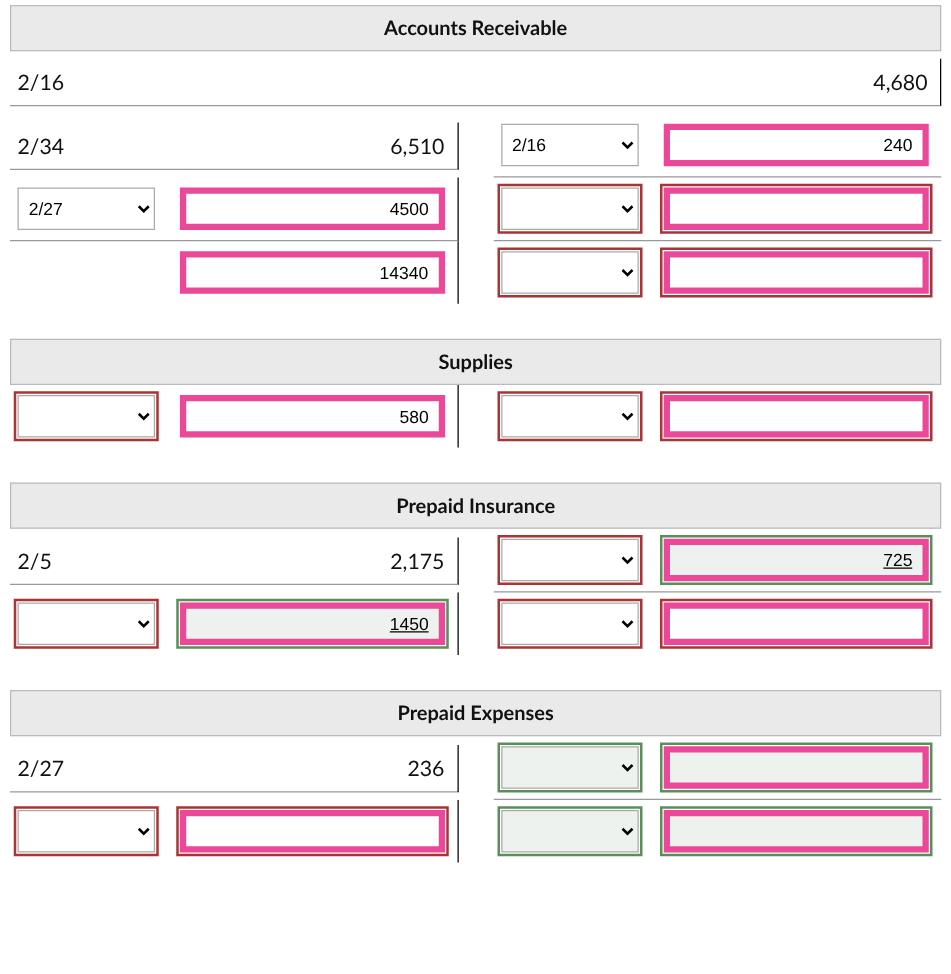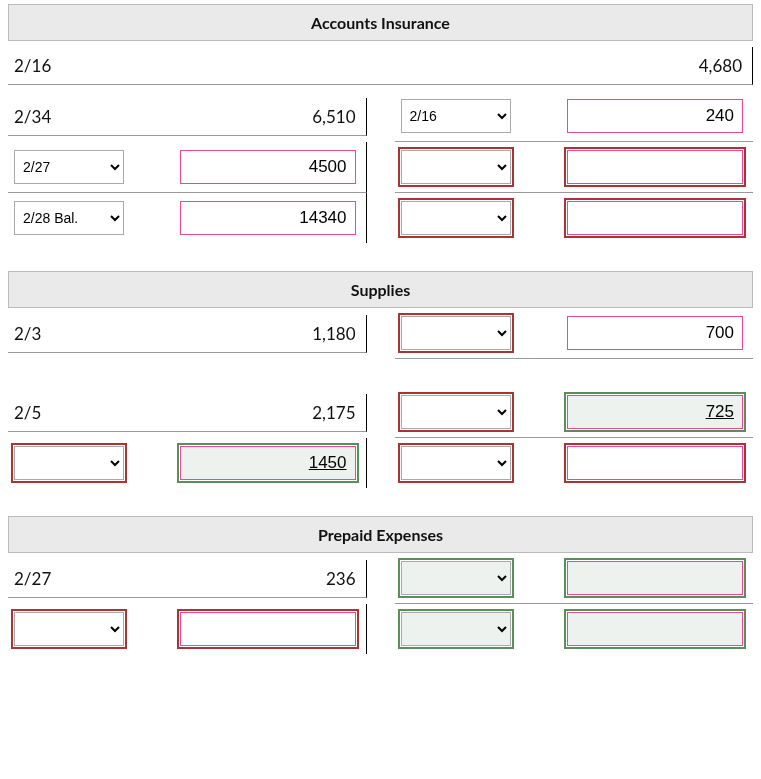--- a/index.html
+++ b/index.html
@@ -42,38 +42,38 @@
   .static-amt  { font-size: 17px; }
   select.date-select {
     width: 110px;
     height: 34px;
     font-size: 14px;
     background: #fff;
     border: 1px solid #aaa;
     padding: 2px 4px;
   }
   input.amt-input {
-    width: 176px;
+    width: 212px;
     height: 34px;
-    font-size: 17px;
+    font-size: 14px;
     text-align: right;
     background: #fff;
-    border: 1px solid #ec4899;
+    border: 5px solid #ec4899;
     padding: 2px 8px;
   }
   .err   { outline: 2px solid #a33; outline-offset: 1px; }
   .ok    { outline: 2px solid #5a8f5a; outline-offset: 1px; }
   .ok-bg { background: #eef2ee !important; text-decoration: underline; }
 </style>
 </head>
 <body>
 
 <div id="root">
     <div class="account">
-    <div class="acct-header">Accounts Insurance</div>
+    <div class="acct-header">Accounts Receivable</div>
       <div class="row ">
       <div class="side left">
       <div class="date-col static-text">2/16</div>
       <div class="amt-col static-amt">4,680</div>
         </div>
     </div>
       <div class="row ">
       <div class="side left">
       <div class="date-col static-text">2/34</div>
       <div class="amt-col static-amt">6,510</div>
@@ -106,61 +106,63 @@
           <option></option>
         </select>
       </div>
       <div class="amt-col">
         <input class="amt-input err" value="" style="">
       </div>
         </div>
     </div>
       <div class="row noborder">
       <div class="side left">
-      <div class="date-col">
-        <select class="date-select ">
-          <option>2/28 Bal.</option>
-        </select>
-      </div>
       <div class="amt-col">
         <input class="amt-input " value="14340" style="">
       </div>
         </div>
       <div class="side right">
       <div class="date-col">
         <select class="date-select err">
           <option></option>
         </select>
       </div>
       <div class="amt-col">
         <input class="amt-input err" value="" style="">
       </div>
         </div>
     </div>
     </div>
     <div class="account">
     <div class="acct-header">Supplies</div>
-      <div class="row ">
-      <div class="side left">
-      <div class="date-col static-text">2/3</div>
-      <div class="amt-col static-amt">1,180</div>
-        </div>
-      <div class="side right">
-      <div class="date-col">
-        <select class="date-select err">
-          <option></option>
-        </select>
-      </div>
-      <div class="amt-col">
-        <input class="amt-input " value="700" style="">
-      </div>
-        </div>
-    </div>
-    </div>
-    <div class="account">
+      <div class="row noborder">
+      <div class="side left">
+      <div class="date-col">
+        <select class="date-select err">
+          <option></option>
+        </select>
+      </div>
+      <div class="amt-col">
+        <input class="amt-input " value="580" style="">
+      </div>
+        </div>
+      <div class="side right">
+      <div class="date-col">
+        <select class="date-select err">
+          <option></option>
+        </select>
+      </div>
+      <div class="amt-col">
+        <input class="amt-input err" value="" style="">
+      </div>
+        </div>
+    </div>
+    </div>
+    <div class="account">
+    <div class="acct-header">Prepaid Insurance</div>
       <div class="row ">
       <div class="side left">
       <div class="date-col static-text">2/5</div>
       <div class="amt-col static-amt">2,175</div>
         </div>
       <div class="side right">
       <div class="date-col">
         <select class="date-select err">
           <option></option>
         </select>

